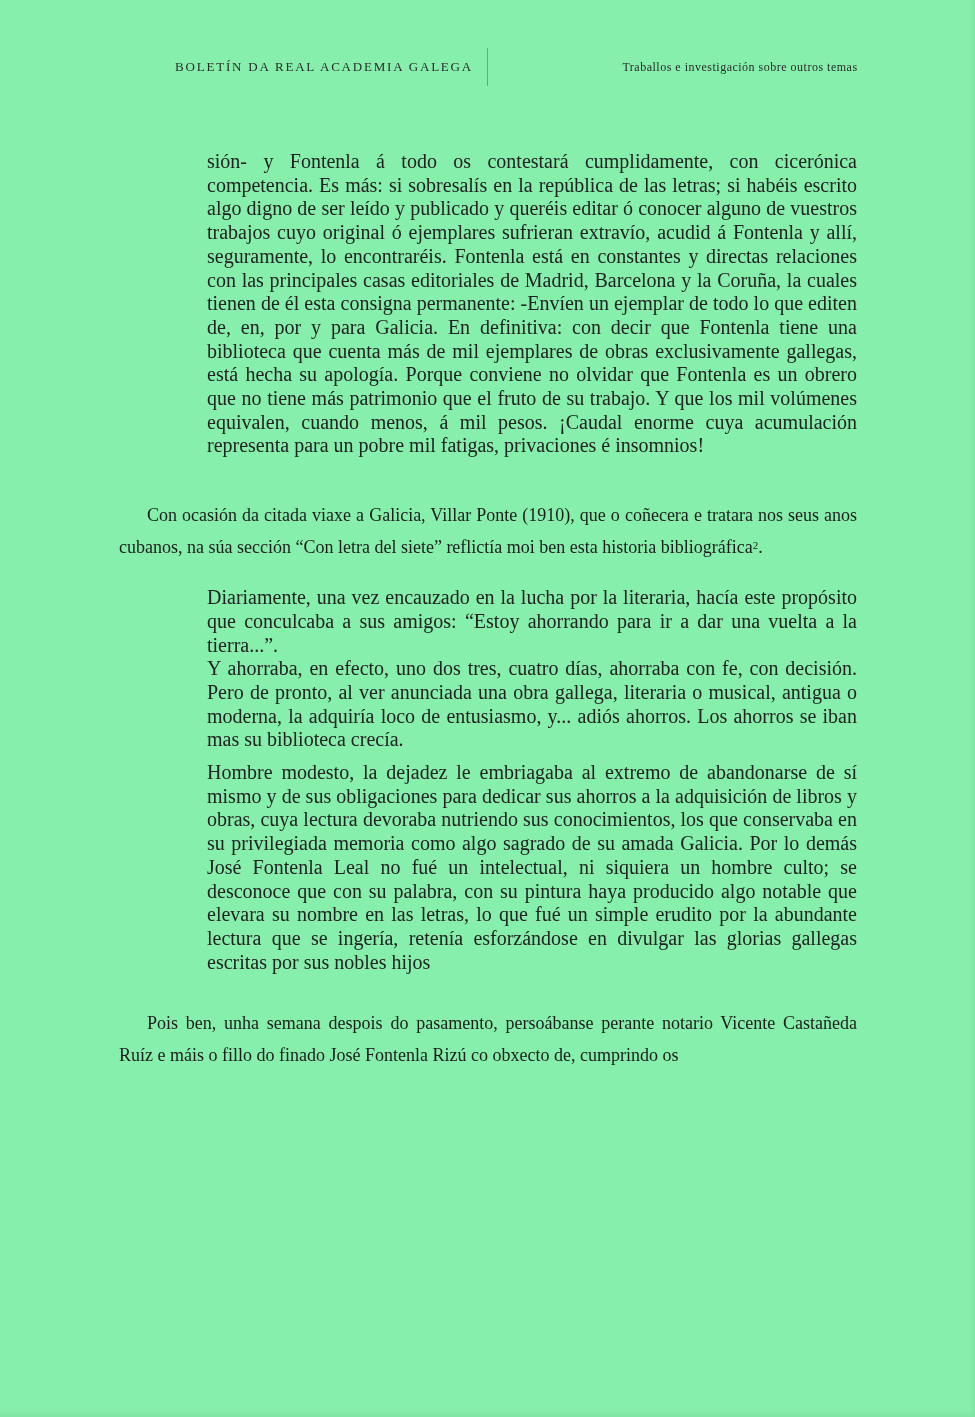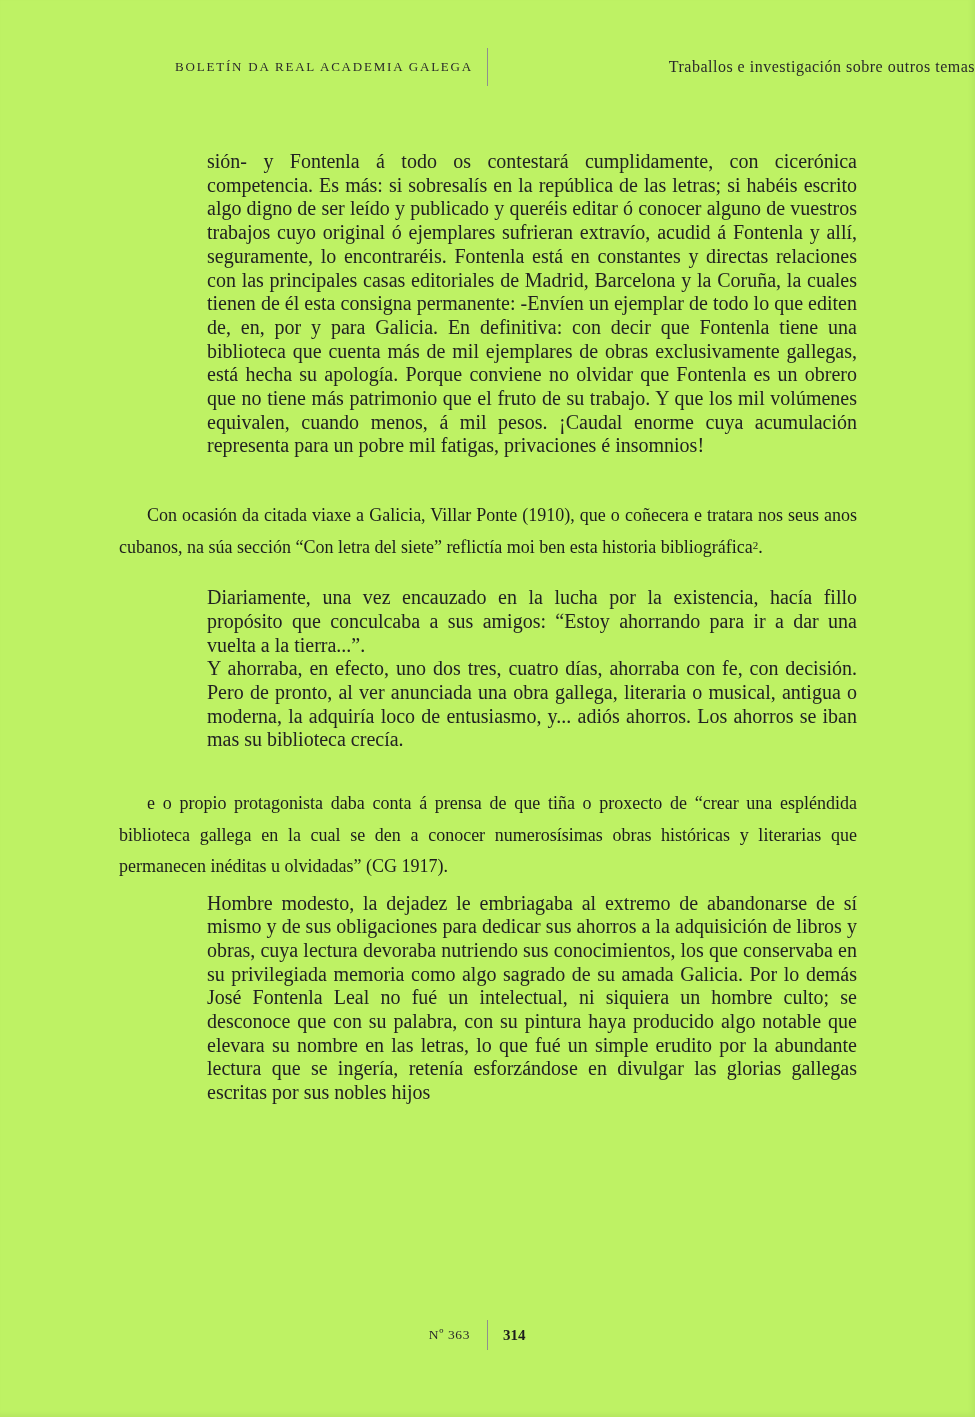--- a/index.html
+++ b/index.html
@@ -5,40 +5,40 @@
   html, body { margin: 0; padding: 0; }
   body {
     width: 975px; height: 1417px;
     background: #f6f6f6;
     font-family: "Liberation Serif", "DejaVu Serif", serif;
     color: #1e1e1e;
   }
   .page {
     position: relative;
     width: 975px; height: 1417px;
-    background: #bef264;
+    background: #86efac;
     box-shadow: inset -3px -3px 5px rgba(0,0,0,0.05);
     overflow: hidden;
   }
 
   
   .page-header {
     position: absolute; top: 48px; left: 0; width: 975px;
     display: grid; grid-template-columns: 1fr 1px 1fr;
     align-items: center;
   }
   .journal-title {
     text-align: right; padding-right: 14px;
     font-size: 13px; letter-spacing: 1.8px;
     color: #2a2a2a; white-space: nowrap;
   }
   .vertical-rule { width: 1px; height: 38px; background: #8f8f8f; }
   .section-title {
-    text-align: right; padding-left: 17px;
-    font-size: 16px; letter-spacing: 0.5px;
+    text-align: center; padding-left: 17px;
+    font-size: 12px; letter-spacing: 0.5px;
     color: #2a2a2a; white-space: nowrap;
   }
 
   
   .page-body {
     position: absolute; top: 150px; left: 119px; width: 738px;
   }
   .quote {
     margin: 0 0 0 88px;
     font-size: 20px; line-height: 23.7px;
@@ -96,32 +96,27 @@
 
   <main class="page-body">
 
     <blockquote class="quote" id="quote-1">
       <p>sión- y Fontenla á todo os contestará cumplidamente, con cicerónica competencia. Es más: si sobresalís en la república de las letras; si habéis escrito algo digno de ser leído y publicado y queréis editar ó conocer alguno de vuestros trabajos cuyo original ó ejemplares sufrieran extravío, acudid á Fontenla y allí, seguramente, lo encontraréis. Fontenla está en constantes y directas relaciones con las principales casas editoriales de Madrid, Barcelona y la Coruña, la cuales tienen de él esta consigna permanente: -Envíen un ejemplar de todo lo que editen de, en, por y para Galicia. En definitiva: con decir que Fontenla tiene una biblioteca que cuenta más de mil ejemplares de obras exclusivamente gallegas, está hecha su apología. Porque conviene no olvidar que Fontenla es un obrero que no tiene más patrimonio que el fruto de su trabajo. Y que los mil volúmenes equivalen, cuando menos, á mil pesos. ¡Caudal enorme cuya acumulación representa para un pobre mil fatigas, privaciones é insomnios!</p>
     </blockquote>
 
     <p class="main-para" id="para-1"><span>Con ocasión da citada viaxe a Galicia, Villar Ponte (1910), que o coñecera e tratara nos seus anos cubanos, na súa sección “Con letra del siete” reflictía moi ben esta historia bibliográfica</span><sup class="footnote-ref">2</sup><span>.</span></p>
 
     <blockquote class="quote" id="quote-2">
-      <p>Diariamente, una vez encauzado en la lucha por la existencia, hacía fillo propósito que conculcaba a sus amigos: “Estoy ahorrando para ir a dar una vuelta a la tierra...”.</p>
+      <p>Diariamente, una vez encauzado en la lucha por la literaria, hacía este propósito que conculcaba a sus amigos: “Estoy ahorrando para ir a dar una vuelta a la tierra...”.</p>
       <p>Y ahorraba, en efecto, uno dos tres, cuatro días, ahorraba con fe, con decisión. Pero de pronto, al ver anunciada una obra gallega, literaria o musical, antigua o moderna, la adquiría loco de entusiasmo, y... adiós ahorros. Los ahorros se iban mas su biblioteca crecía.</p>
     </blockquote>
 
-    <p class="main-para" id="para-2">e o propio protagonista daba conta á prensa de que tiña o proxecto de “crear una espléndida biblioteca gallega en la cual se den a conocer numerosísimas obras históricas y literarias que permanecen inéditas u olvidadas” (CG 1917).</p>
 
     <blockquote class="quote" id="quote-3">
       <p>Hombre modesto, la dejadez le embriagaba al extremo de abandonarse de sí mismo y de sus obligaciones para dedicar sus ahorros a la adquisición de libros y obras, cuya lectura devoraba nutriendo sus conocimientos, los que conservaba en su privilegiada memoria como algo sagrado de su amada Galicia. Por lo demás José Fontenla Leal no fué un intelectual, ni siquiera un hombre culto; se desconoce que con su palabra, con su pintura haya producido algo notable que elevara su nombre en las letras, lo que fué un simple erudito por la abundante lectura que se ingería, retenía esforzándose en divulgar las glorias gallegas escritas por sus nobles hijos</p>
     </blockquote>
 
+    <p class="main-para" id="para-4">Pois ben, unha semana despois do pasamento, persoábanse perante notario Vicente Castañeda Ruíz e máis o fillo do finado José Fontenla Rizú co obxecto de, cumprindo os</p>
 
   </main>
 
-  <footer class="page-footer">
-    <span class="issue-number">Nº 363</span>
-    <span class="footer-rule"></span>
-    <span class="page-number">314</span>
-  </footer>
 
 </div>
 
 </body></html>

